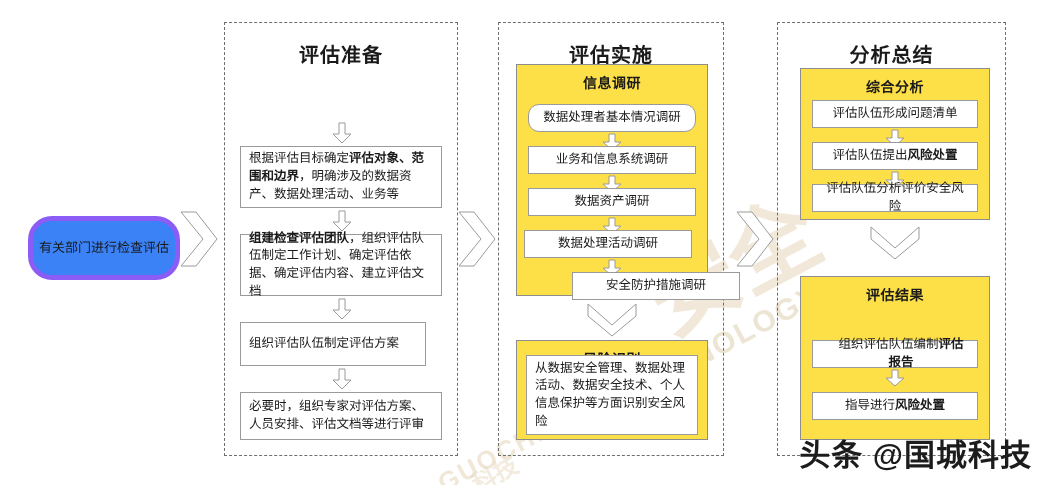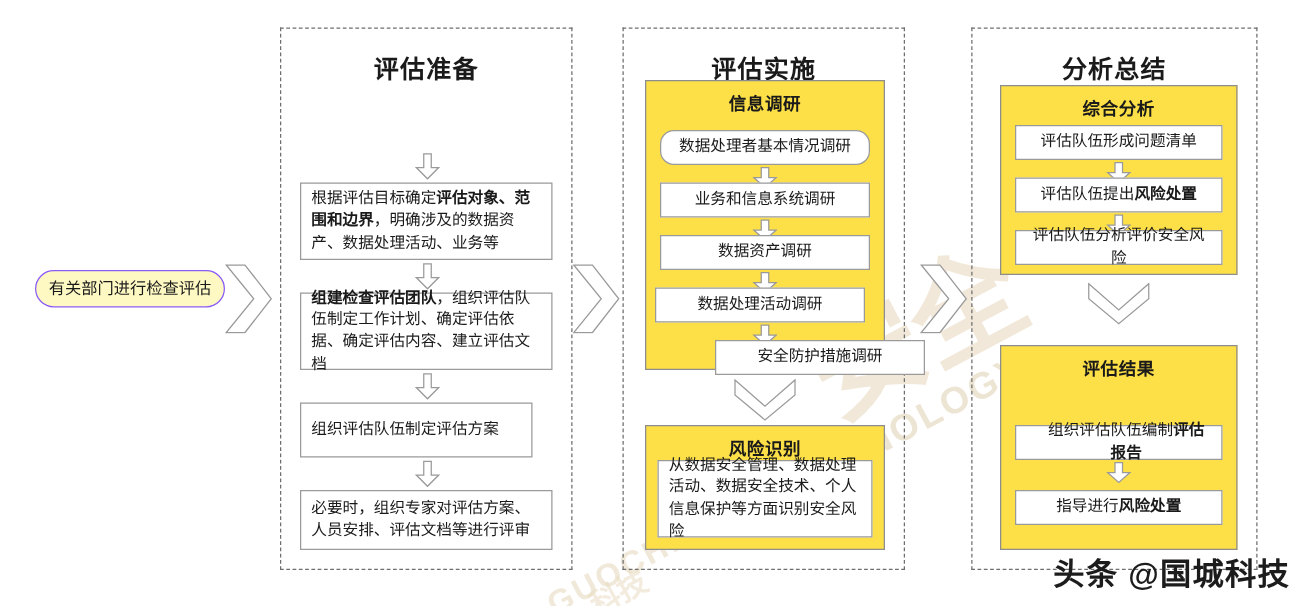--- a/index.html
+++ b/index.html
@@ -55,24 +55,24 @@
     left: 470px; top: 455px;
     font-size: 24px;
     transform: rotate(-28deg);
     color: #e9dcc4;
   }
 
   
   .entry {
     position: absolute;
     left: 28px; top: 216px;
-    width: 152px; height: 30px;
-    border: 1px solid #8b5cf6;
+    width: 152px; height: 64px;
+    border: 5px solid #8b5cf6;
     border-radius: 24px;
-    background: #fef9c3;
+    background: #3b82f6;
     display: flex;
     align-items: center;
     justify-content: center;
     font-size: 13px;
     line-height: 1.2;
     box-sizing: border-box;
   }
 
   
   .chevron {
@@ -152,21 +152,21 @@
     font-size: 14px;
     font-weight: 700;
     letter-spacing: .5px;
   }
 
   
   .brand {
     position: absolute;
     right: 14px;
     bottom: 10px;
-    font-size: 25px;
+    font-size: 31px;
     font-weight: 700;
     font-family: "Liberation Sans", sans-serif;
     color: #1c1c1c;
     letter-spacing: 1px;
     white-space: nowrap;
   }
 </style>
 </head>
 <body>
 
@@ -284,21 +284,21 @@
 
   <div class="wchev" style="left:587px; top:303px;">
     <svg width="50" height="34" viewBox="0 0 50 34">
       <path d="M1 1 L25 22 L49 1 L49 13 L25 33 L1 13 Z" fill="#ffffff" stroke="#9a9a9a" stroke-width="1"></path>
     </svg>
   </div>
 
   <div class="panel" style="left:516px; top:340px; width:192px; height:100px;">
     <div class="panel-title">风险识别</div>
   </div>
-  <div class="pbox" style="left:526px; top:368px; width:172px; height:62px;">
+  <div class="pbox" style="left:526px; top:355px; width:172px; height:80px;">
     <span>从数据安全管理、数据处理活动、数据安全技术、个人信息保护等方面识别安全风险</span>
   </div>
 
   <div class="chevron chev-2">
     <svg width="38" height="56" viewBox="0 0 38 56">
       <path d="M1 1 L23 28 L1 55 L16 55 L37 28 L16 1 Z" fill="#ffffff" stroke="#9a9a9a" stroke-width="1"></path>
     </svg>
   </div>
 
   <div class="stage stage-3">

